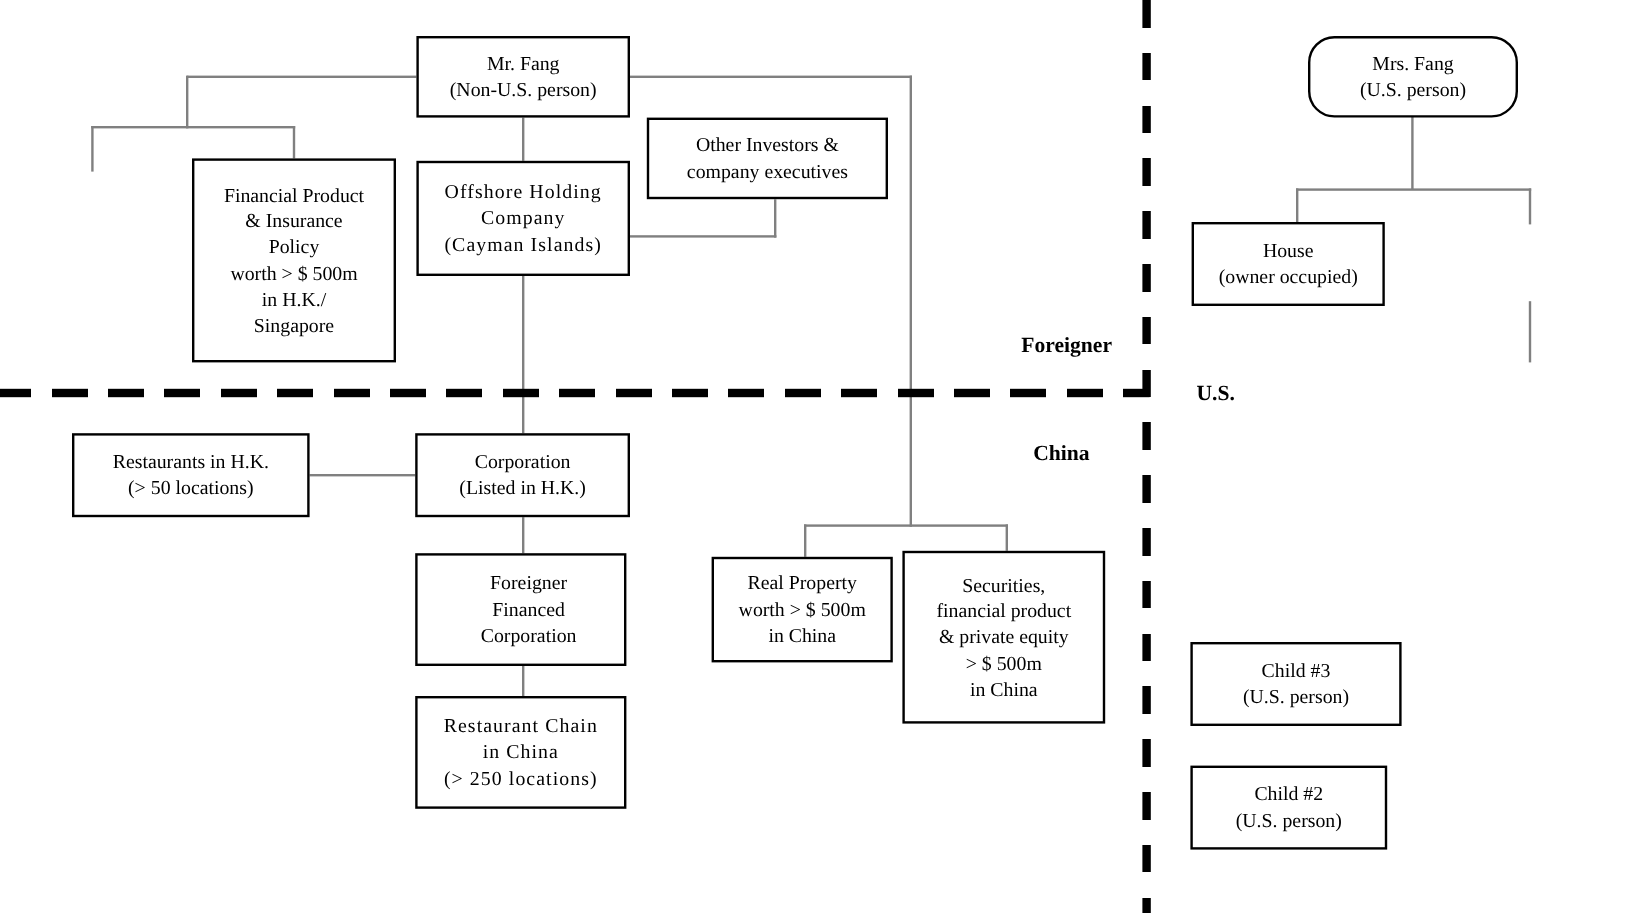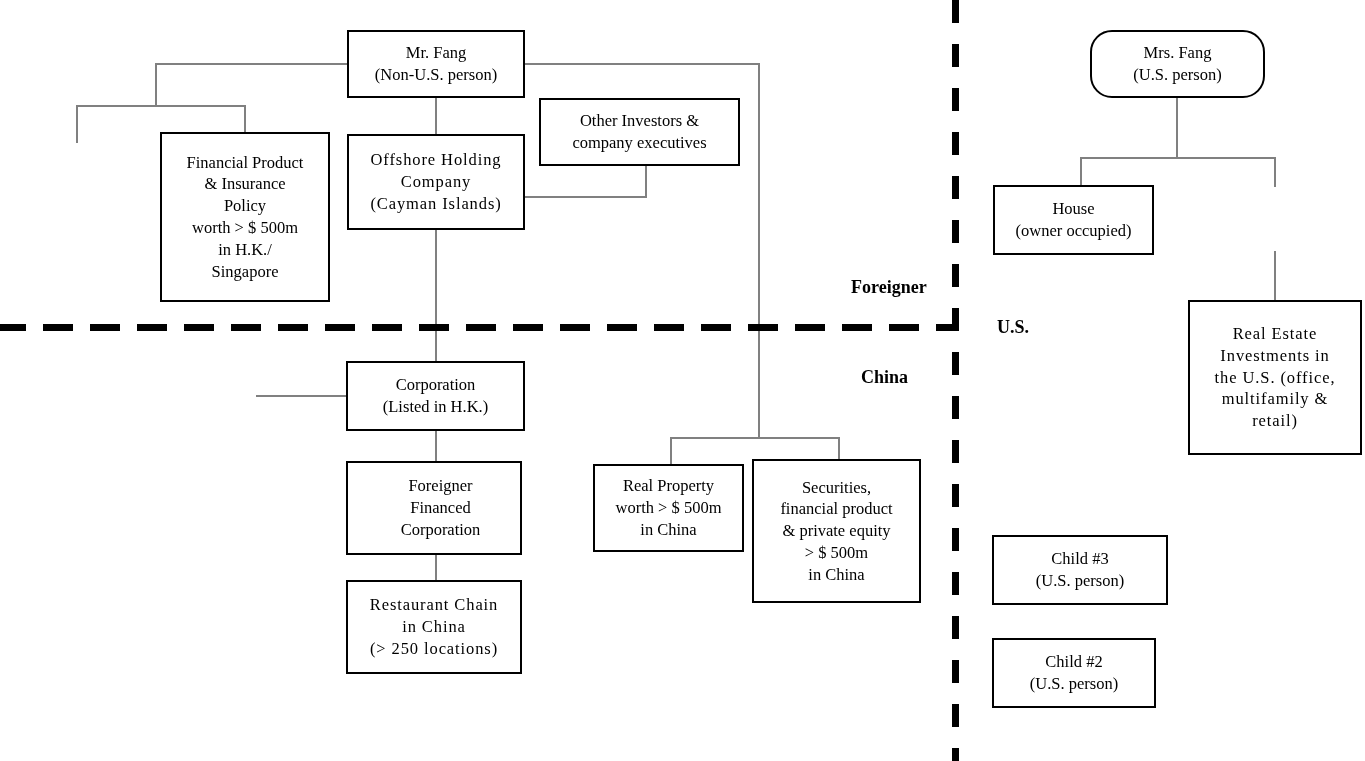--- a/index.html
+++ b/index.html
@@ -144,20 +144,24 @@
     <span class="txt">Other Investors &amp;
 company executives</span>
   </div>
 
   <div class="node tracked" style="left:347px; top:134px; width:178px; height:96px;">
     <span class="txt">Offshore Holding
 Company
 (Cayman Islands)</span>
   </div>
 
+  <div class="node" style="left:60px; top:361px; width:198px; height:70px;">
+    <span class="txt">Restaurants in H.K.
+(&gt; 50 locations)</span>
+  </div>
 
   <div class="node" style="left:346px; top:361px; width:179px; height:70px;">
     <span class="txt">Corporation
 (Listed in H.K.)</span>
   </div>
 
   <div class="node" style="left:346px; top:461px; width:176px; height:94px;padding-left:16px;">
     <span class="txt">Foreigner
 Financed
 Corporation</span>
@@ -187,27 +191,20 @@
     <span class="txt">Mrs. Fang
 (U.S. person)</span>
   </div>
 
   <div class="node" style="left:993px; top:185px; width:161px; height:70px;">
     <span class="txt">House
 (owner occupied)</span>
   </div>
 
 
-  <div class="node tracked" style="left:1188px; top:300px; width:174px; height:155px;">
-    <span class="txt">Real Estate
-Investments in
-the U.S. (office,
-multifamily &amp;
-retail)</span>
-  </div>
 
   <div class="node" style="left:992px; top:535px; width:176px; height:70px;">
     <span class="txt">Child #3
 (U.S. person)</span>
   </div>
 
   <div class="node" style="left:992px; top:638px; width:164px; height:70px;">
     <span class="txt">Child #2
 (U.S. person)</span>
   </div>

